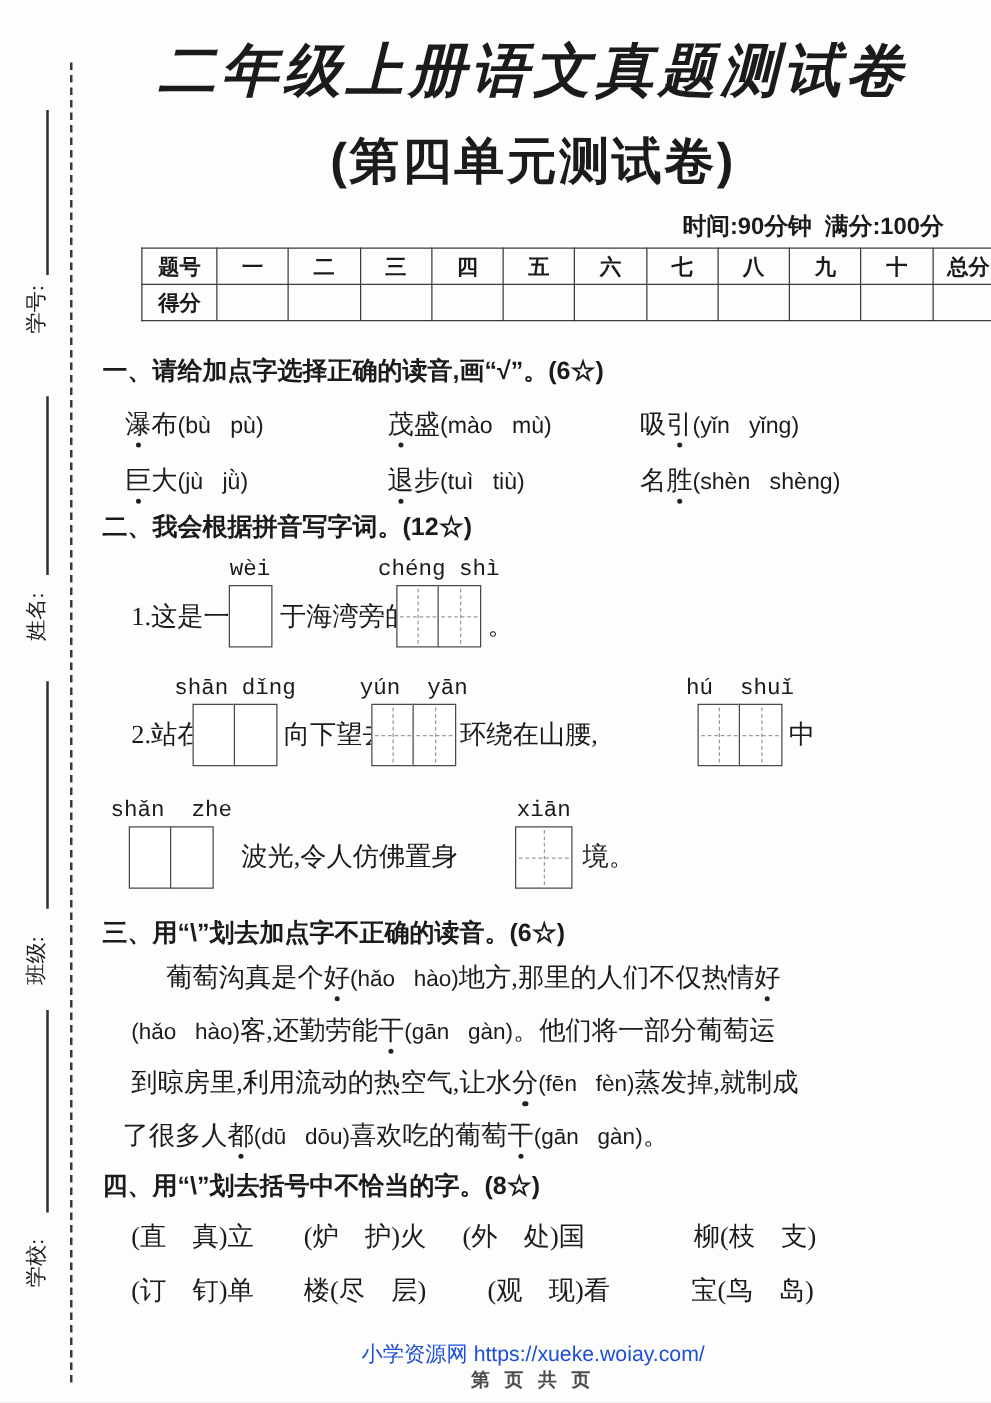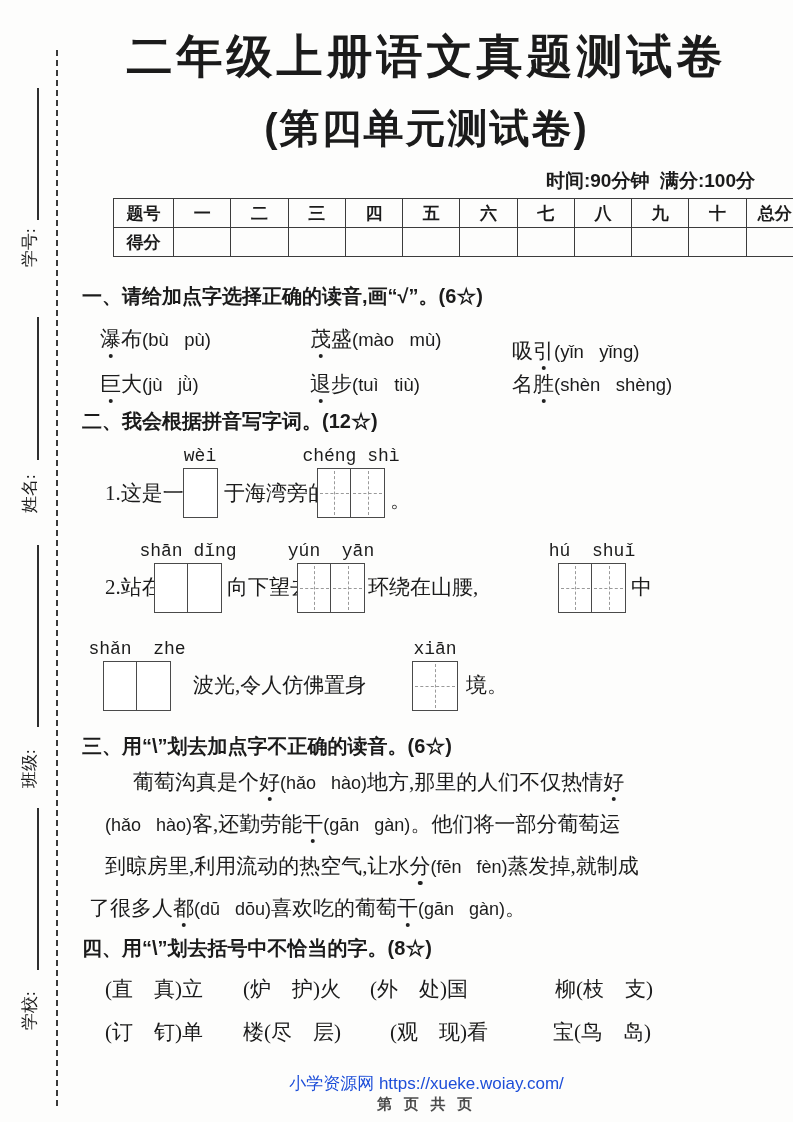--- a/index.html
+++ b/index.html
@@ -8,21 +8,21 @@
   .abs{position:absolute;white-space:pre;}
   .py{font-family:"Liberation Sans",sans-serif;}
   
   .sideline{position:absolute;left:37px;width:2px;background:#2e2e2e;}
   .slabel{position:absolute;left:2px;width:54px;text-align:center;font-size:17px;
           transform:rotate(-90deg);transform-origin:center;white-space:pre;}
   .dashsep{position:absolute;left:56px;top:50px;height:1056px;width:0;
            border-left:2.5px dashed #3a3a3a;}
   
   .title{left:60px;right:0;top:26px;text-align:center;font-size:46px;letter-spacing:4px;
-         font-family:"Liberation Sans",sans-serif;font-weight:bold;}
+         font-family:"Liberation Sans",sans-serif;font-weight:bold;font-style:italic;}
   .subtitle{left:60px;right:0;top:101px;text-align:center;font-size:40px;letter-spacing:2px;
             font-family:"Liberation Sans",sans-serif;font-weight:bold;}
   .info{top:168px;right:38px;font-size:19px;font-family:"Liberation Sans",sans-serif;font-weight:600;}
   
   table.score{position:absolute;left:113px;top:198px;width:691px;border-collapse:collapse;
               table-layout:fixed;font-size:17px;}
   table.score td{border:1.4px solid #3c3c3c;height:28px;text-align:center;font-weight:bold;
                  padding:0;}
   table.score td.lab{font-size:17px;}
   
@@ -106,21 +106,21 @@
       <td></td>
       <td></td>
     </tr>
   </tbody>
     </table>
 
   <div class="abs shead" style="left:82px;top:283px;">一、请给加点字选择正确的读音,画“√”。(6☆)</div>
 
   <div class="abs cnline s1item" style="left:100px;top:325px;"><span class="du">瀑</span><span>布</span><span class="py">(bù   pù)</span></div>
   <div class="abs cnline s1item" style="left:310px;top:325px;"><span class="du">茂</span><span>盛</span><span class="py">(mào   mù)</span></div>
-  <div class="abs cnline s1item" style="left:512px;top:325px;margin-top:12px;"><span>吸</span><span class="du">引</span><span class="py">(yǐn   yǐng)</span></div>
+  <div class="abs cnline s1item" style="left:512px;top:325px;"><span>吸</span><span class="du">引</span><span class="py">(yǐn   yǐng)</span></div>
 
   <div class="abs cnline s1item" style="left:100px;top:370px;"><span class="du">巨</span><span>大</span><span class="py">(jù   jǜ)</span></div>
   <div class="abs cnline s1item" style="left:310px;top:370px;"><span class="du">退</span><span>步</span><span class="py">(tuì   tiù)</span></div>
   <div class="abs cnline s1item" style="left:512px;top:370px;"><span>名</span><span class="du">胜</span><span class="py">(shèn   shèng)</span></div>
 
   <div class="abs shead" style="left:82px;top:408px;">二、我会根据拼音写字词。(12☆)</div>
 
   <div class="abs cnline" style="left:105px;top:479px;">1.这是一个</div>
   <div class="pgroup" style="left:150px;top:446px;">
     <div class="plabel">wèi</div>
@@ -181,21 +181,21 @@
   <div class="abs cnline" style="left:466px;top:671px;">境。</div>
 
   <div class="abs shead" style="left:82px;top:733px;">三、用“\”划去加点字不正确的读音。(6☆)</div>
 
   <div class="abs pline" style="left:133px;top:768px;"><span>葡萄沟真是个</span><span class="du">好</span><span class="py">(hǎo   hào)</span><span>地方,那里的人们不仅热情</span><span class="du">好</span></div>
 
   <div class="abs pline" style="left:105px;top:810px;"><span class="py">(hǎo   hào)</span><span>客,还勤劳能</span><span class="du">干</span><span class="py">(gān   gàn)</span><span>。他们将一部分葡萄运</span></div>
 
   <div class="abs pline" style="left:105px;top:852px;"><span>到晾房里,利用流动的热空气,让水</span><span class="du">分</span><span class="py">(fēn   fèn)</span><span>蒸发掉,就制成</span></div>
 
-  <div class="abs pline" style="left:89px;top:894px;text-align:right;"><span>了很多人</span><span class="du">都</span><span class="py">(dū   dōu)</span><span>喜欢吃的葡萄</span><span class="du">干</span><span class="py">(gān   gàn)</span><span>。</span></div>
+  <div class="abs pline" style="left:98px;top:894px;text-align:right;"><span>了很多人</span><span class="du">都</span><span class="py">(dū   dōu)</span><span>喜欢吃的葡萄</span><span class="du">干</span><span class="py">(gān   gàn)</span><span>。</span></div>
 
   <div class="abs shead" style="left:82px;top:935px;">四、用“\”划去括号中不恰当的字。(8☆)</div>
 
   <div class="abs cnline" style="left:105px;top:975px;">(直　真)立</div>
   <div class="abs cnline" style="left:243px;top:975px;">(炉　护)火</div>
   <div class="abs cnline" style="left:370px;top:975px;">(外　处)国</div>
   <div class="abs cnline" style="left:555px;top:975px;">柳(枝　支)</div>
 
   <div class="abs cnline" style="left:105px;top:1018px;">(订　钉)单</div>
   <div class="abs cnline" style="left:243px;top:1018px;">楼(尽　层)</div>

